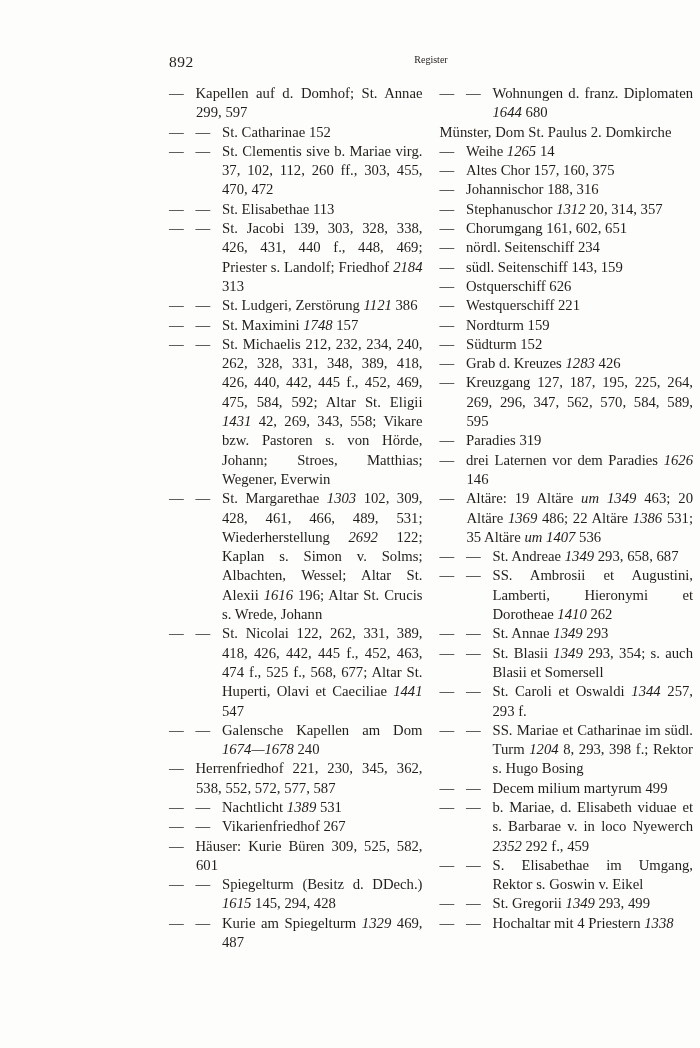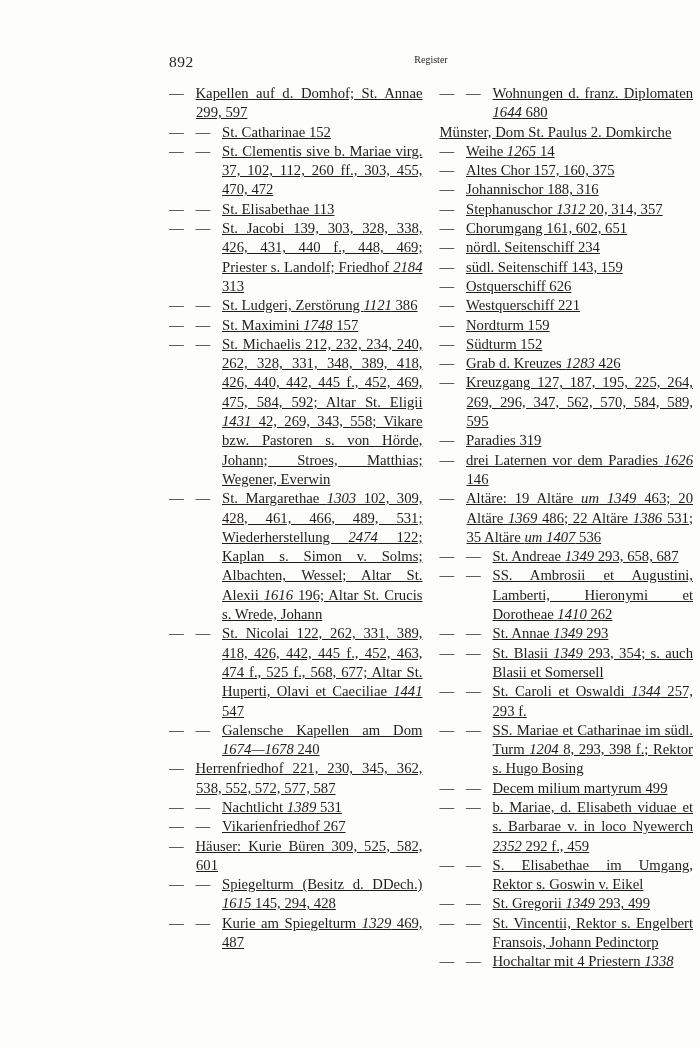--- a/index.html
+++ b/index.html
@@ -47,21 +47,20 @@
     position: absolute;
     left: 137px;
     top: 84px;
     width: 524px;
     display: flex;
     gap: 17px;
   }
   .col {
     width: 253.5px;
     flex: 0 0 253.5px;
-    text-decoration: underline;
   }
   .entry {
     font-size: 14.7px;
     line-height: 19.3px;
     text-align: justify;
     hyphens: auto;
     -webkit-hyphens: auto;
   }
   .entry em {
     font-style: italic;
@@ -86,21 +85,21 @@
   <div class="columns">
     <div class="col">
         <div class="entry lvl1"><span class="dash">—</span><span>Kapellen auf d. Domhof; St. Annae 299, 597</span></div>
         <div class="entry lvl2"><span class="dash">—</span><span class="dash">—</span><span>St. Catharinae 152</span></div>
         <div class="entry lvl2"><span class="dash">—</span><span class="dash">—</span><span>St. Clementis sive b. Mariae virg. 37, 102, 112, 260 ff., 303, 455, 470, 472</span></div>
         <div class="entry lvl2"><span class="dash">—</span><span class="dash">—</span><span>St. Elisabethae 113</span></div>
         <div class="entry lvl2"><span class="dash">—</span><span class="dash">—</span><span>St. Jacobi 139, 303, 328, 338, 426, 431, 440 f., 448, 469; Priester s. Landolf; Friedhof </span><em>2184</em><span> 313</span></div>
         <div class="entry lvl2"><span class="dash">—</span><span class="dash">—</span><span>St. Ludgeri, Zerstörung </span><em>1121</em><span> 386</span></div>
         <div class="entry lvl2"><span class="dash">—</span><span class="dash">—</span><span>St. Maximini </span><em>1748</em><span> 157</span></div>
         <div class="entry lvl2"><span class="dash">—</span><span class="dash">—</span><span>St. Michaelis 212, 232, 234, 240, 262, 328, 331, 348, 389, 418, 426, 440, 442, 445 f., 452, 469, 475, 584, 592; Altar St. Eligii </span><em>1431</em><span> 42, 269, 343, 558; Vikare bzw. Pastoren s. von Hörde, Johann; Stroes, Matthias; Wegener, Everwin</span></div>
-        <div class="entry lvl2"><span class="dash">—</span><span class="dash">—</span><span>St. Margarethae </span><em>1303</em><span> 102, 309, 428, 461, 466, 489, 531; Wiederherstellung </span><em>2474</em><span> 122; Kaplan s. Simon v. Solms; Albachten, Wessel; Altar St. Alexii </span><em>1616</em><span> 196; Altar St. Crucis s. Wrede, Johann</span></div>
+        <div class="entry lvl2"><span class="dash">—</span><span class="dash">—</span><span>St. Margarethae </span><em>1303</em><span> 102, 309, 428, 461, 466, 489, 531; Wiederherstellung </span><em>2692</em><span> 122; Kaplan s. Simon v. Solms; Albachten, Wessel; Altar St. Alexii </span><em>1616</em><span> 196; Altar St. Crucis s. Wrede, Johann</span></div>
         <div class="entry lvl2"><span class="dash">—</span><span class="dash">—</span><span>St. Nicolai 122, 262, 331, 389, 418, 426, 442, 445 f., 452, 463, 474 f., 525 f., 568, 677; Altar St. Huperti, Olavi et Caeciliae </span><em>1441</em><span> 547</span></div>
         <div class="entry lvl2"><span class="dash">—</span><span class="dash">—</span><span>Galensche Kapellen am Dom </span><em>1674—1678</em><span> 240</span></div>
         <div class="entry lvl1"><span class="dash">—</span><span>Herrenfriedhof 221, 230, 345, 362, 538, 552, 572, 577, 587</span></div>
         <div class="entry lvl2"><span class="dash">—</span><span class="dash">—</span><span>Nachtlicht </span><em>1389</em><span> 531</span></div>
         <div class="entry lvl2"><span class="dash">—</span><span class="dash">—</span><span>Vikarienfriedhof 267</span></div>
         <div class="entry lvl1"><span class="dash">—</span><span>Häuser: Kurie Büren 309, 525, 582, 601</span></div>
         <div class="entry lvl2"><span class="dash">—</span><span class="dash">—</span><span>Spiegelturm (Besitz d. DDech.) </span><em>1615</em><span> 145, 294, 428</span></div>
         <div class="entry lvl2"><span class="dash">—</span><span class="dash">—</span><span>Kurie am Spiegelturm </span><em>1329</em><span> 469, 487</span></div>
       </div>
     <div class="col">
@@ -125,17 +124,16 @@
         <div class="entry lvl2"><span class="dash">—</span><span class="dash">—</span><span>St. Andreae </span><em>1349</em><span> 293, 658, 687</span></div>
         <div class="entry lvl2"><span class="dash">—</span><span class="dash">—</span><span>SS. Ambrosii et Augustini, Lamberti, Hieronymi et Dorotheae </span><em>1410</em><span> 262</span></div>
         <div class="entry lvl2"><span class="dash">—</span><span class="dash">—</span><span>St. Annae </span><em>1349</em><span> 293</span></div>
         <div class="entry lvl2"><span class="dash">—</span><span class="dash">—</span><span>St. Blasii </span><em>1349</em><span> 293, 354; s. auch Blasii et Somersell</span></div>
         <div class="entry lvl2"><span class="dash">—</span><span class="dash">—</span><span>St. Caroli et Oswaldi </span><em>1344</em><span> 257, 293 f.</span></div>
         <div class="entry lvl2"><span class="dash">—</span><span class="dash">—</span><span>SS. Mariae et Catharinae im südl. Turm </span><em>1204</em><span> 8, 293, 398 f.; Rektor s. Hugo Bosing</span></div>
         <div class="entry lvl2"><span class="dash">—</span><span class="dash">—</span><span>Decem milium martyrum 499</span></div>
         <div class="entry lvl2"><span class="dash">—</span><span class="dash">—</span><span>b. Mariae, d. Elisabeth viduae et s. Barbarae v. in loco Nyewerch </span><em>2352</em><span> 292 f., 459</span></div>
         <div class="entry lvl2"><span class="dash">—</span><span class="dash">—</span><span>S. Elisabethae im Umgang, Rektor s. Goswin v. Eikel</span></div>
         <div class="entry lvl2"><span class="dash">—</span><span class="dash">—</span><span>St. Gregorii </span><em>1349</em><span> 293, 499</span></div>
-        <div class="entry lvl2"><span class="dash">—</span><span class="dash">—</span><span>St. Vincentii, Rektor s. Engelbert Fransois, Johann Pedinctorp</span></div>
         <div class="entry lvl2"><span class="dash">—</span><span class="dash">—</span><span>Hochaltar mit 4 Priestern </span><em>1338</em></div>
       </div>
   </div>
 </div>
 
 </body></html>

